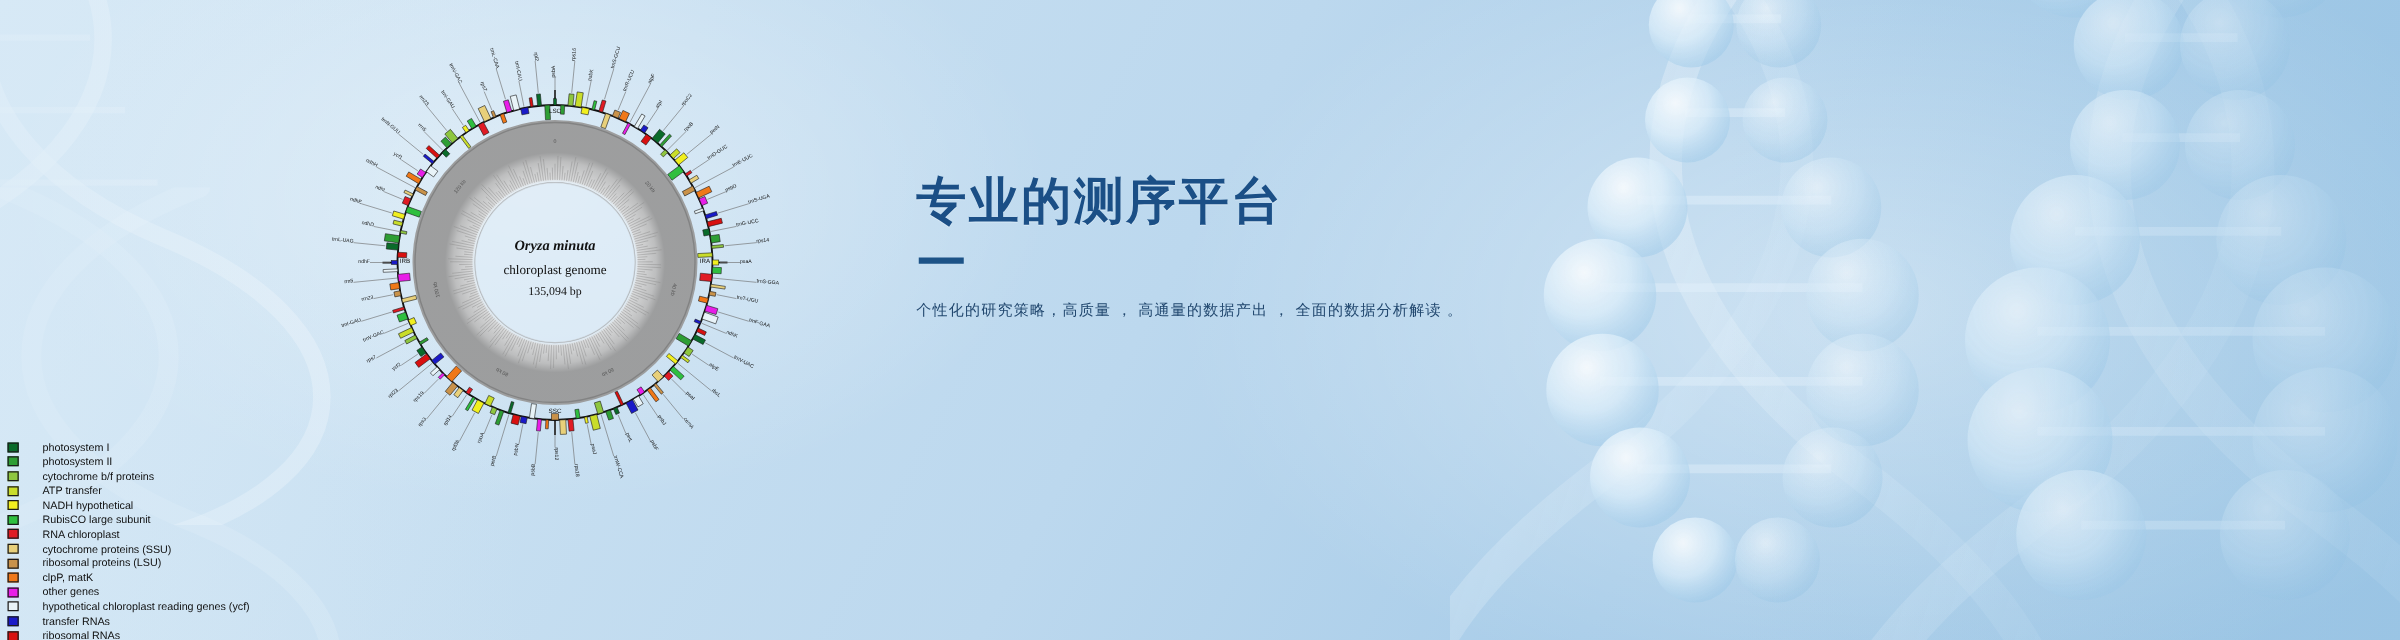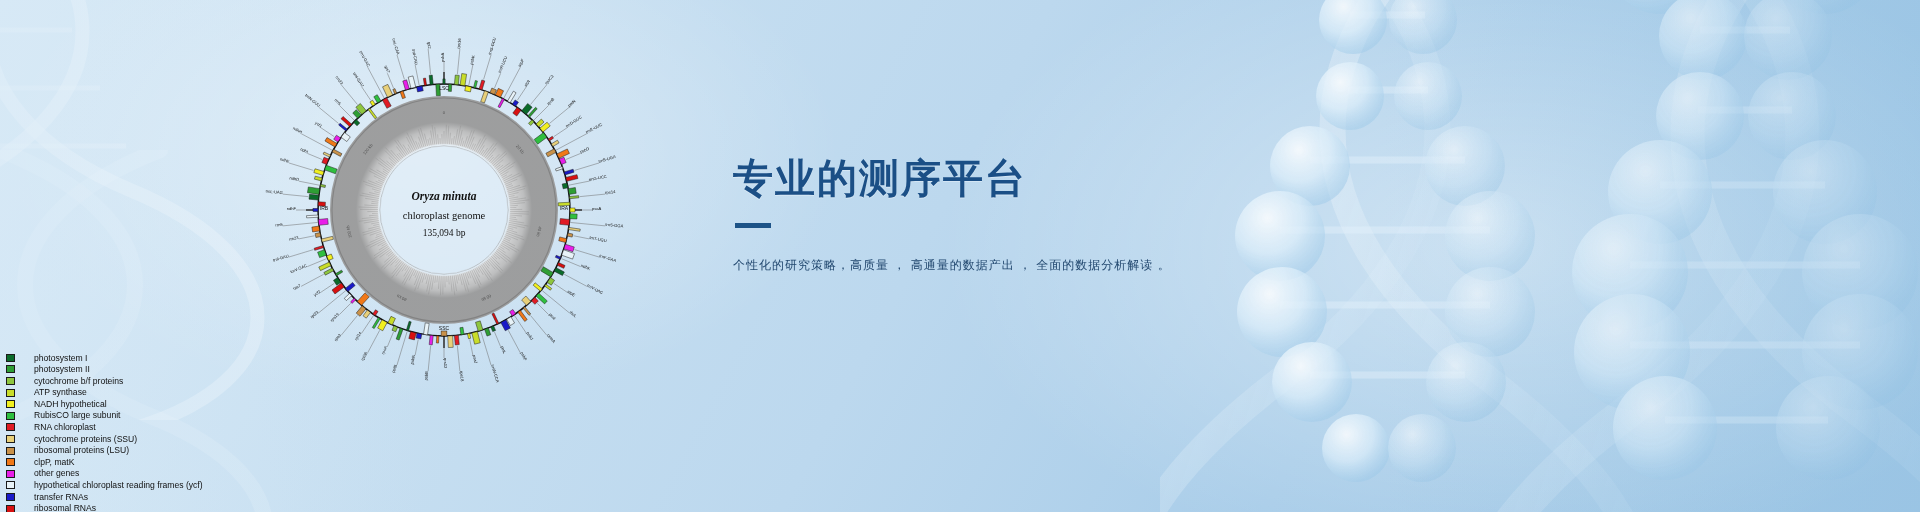--- a/index.html
+++ b/index.html
@@ -51,21 +51,20 @@
     font-family:"Liberation Sans","DejaVu Sans", sans-serif;
     padding-left:14px;
   }
 
   
   .copy { position:absolute; left:733px; top:138px; width:700px; }
   .headline {
     font-size:40px; font-weight:bold; color:#1b4f86;
     letter-spacing:2px; line-height:1.15;
     text-shadow:0 1px 0 rgba(255,255,255,.35);
-    margin-top:17px;
   }
   .rule { width:36px; height:5px; background:#1d5387; margin:22px 0 26px 2px; }
   .subcopy {
     font-size:12px; color:#22486f; line-height:1.85; letter-spacing:1px;
     max-width:545px;
   }
 </style>
 </head>
 <body>
 
@@ -977,21 +976,21 @@
       <div class="legend-row">
         <span class="swatch" style="background: rgb(46, 158, 52);"></span>
         <span class="legend-label">photosystem II</span>
       </div>
       <div class="legend-row">
         <span class="swatch" style="background: rgb(142, 198, 63);"></span>
         <span class="legend-label">cytochrome b/f proteins</span>
       </div>
       <div class="legend-row">
         <span class="swatch" style="background: rgb(201, 221, 42);"></span>
-        <span class="legend-label">ATP synthase</span>
+        <span class="legend-label">ATP transfer</span>
       </div>
       <div class="legend-row">
         <span class="swatch" style="background: rgb(241, 239, 31);"></span>
         <span class="legend-label">NADH hypothetical</span>
       </div>
       <div class="legend-row">
         <span class="swatch" style="background: rgb(47, 191, 63);"></span>
         <span class="legend-label">RubisCO large subunit</span>
       </div>
       <div class="legend-row">
@@ -1009,21 +1008,21 @@
       <div class="legend-row">
         <span class="swatch" style="background: rgb(240, 120, 24);"></span>
         <span class="legend-label">clpP, matK</span>
       </div>
       <div class="legend-row">
         <span class="swatch" style="background: rgb(232, 30, 232);"></span>
         <span class="legend-label">other genes</span>
       </div>
       <div class="legend-row">
         <span class="swatch" style="background: rgb(232, 243, 248);"></span>
-        <span class="legend-label">hypothetical chloroplast reading frames (ycf)</span>
+        <span class="legend-label">hypothetical chloroplast reading genes (ycf)</span>
       </div>
       <div class="legend-row">
         <span class="swatch" style="background: rgb(26, 26, 200);"></span>
         <span class="legend-label">transfer RNAs</span>
       </div>
       <div class="legend-row">
         <span class="swatch" style="background: rgb(216, 16, 16);"></span>
         <span class="legend-label">ribosomal RNAs</span>
       </div>
     </div>

